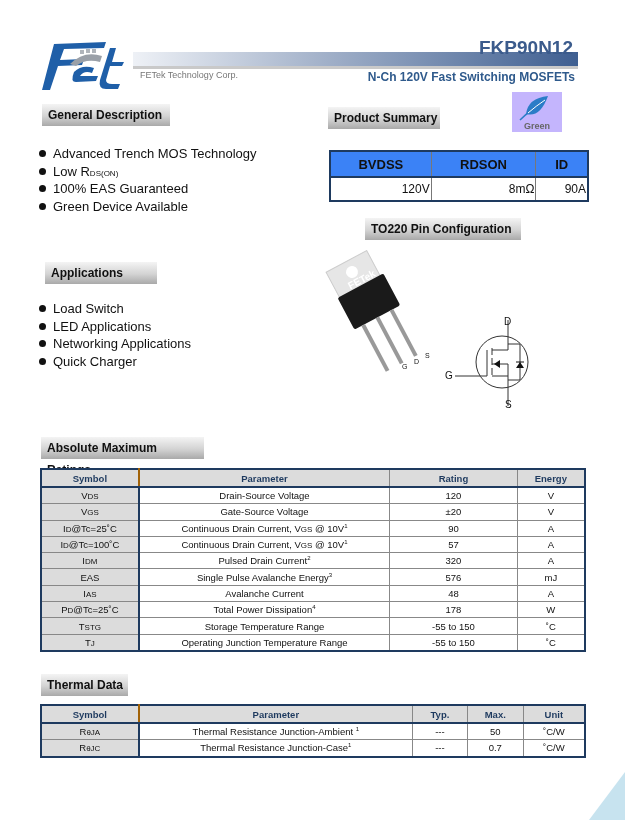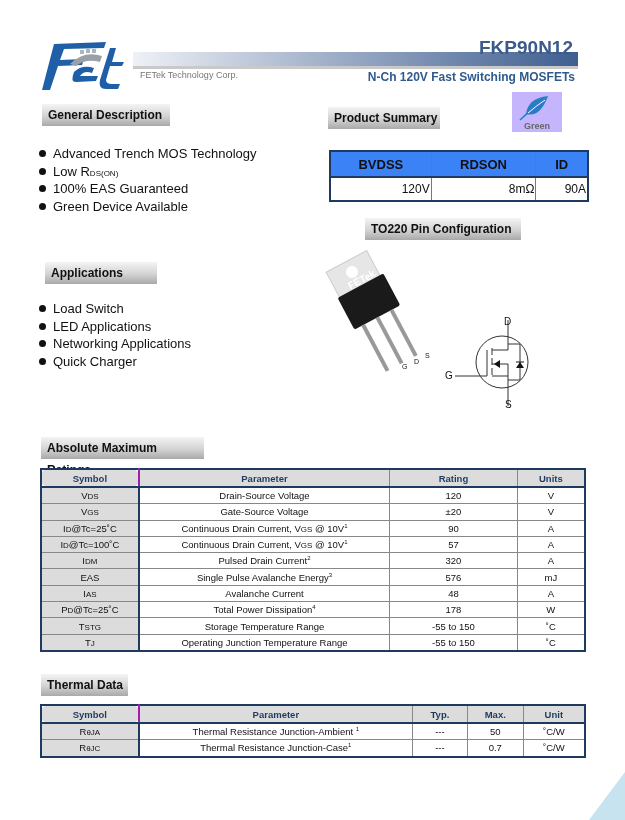--- a/index.html
+++ b/index.html
@@ -30,21 +30,21 @@
 
   .green-badge { left:512px; top:92px; width:50px; height:40px; background:#c4b5fd; }
   .green-text { position:absolute; left:0; right:0; bottom:1px; text-align:center; font-size:9px; font-weight:bold; color:#666; }
 
   
   .rt { border:2px solid #1e3a5f; font-size:9.5px; }
   .rt th { background:#dcdcdc; color:#1e3a5f; font-weight:bold; height:14px; border:1px solid #888; border-bottom:2px solid #1e3a5f; font-size:9.5px; }
   .rt td { height:15.3px; border:1px solid #888; border-top:1px solid #222; text-align:center; padding:0; }
   .rt td.sym { background:#dcdcdc; }
   .rt td.symcol { border-right:2px solid #1e3a5f; }
-  .rt th.symcol { border-right:2px solid #a21caf;border-radius:7px; }
+  .rt th.symcol { border-right:2px solid #a16207; }
   sup { font-size:6px; }
 
   .corner { right:0; bottom:0; width:0; height:0; border-left:36px solid transparent; border-bottom:48px solid #c7e3ef; }
 </style>
 </head>
 <body>
 
 <div class="abs logo">
   <svg width="92" height="54" viewBox="0 0 92 54">
     <path d="M14 6 L66 4 L64 10 L24 11 L20 22 L44 21 L42 27 L18 28 L10 52 L2 52 Z" fill="#1f5fa8"></path>
@@ -148,21 +148,21 @@
       <col style="width:98px">
       <col style="width:252px">
       <col style="width:128px">
       <col style="width:68px">
     </colgroup>
   <tbody>
       <tr>
     <th class="symcol">Symbol</th>
     <th>Parameter</th>
     <th>Rating</th>
-    <th>Units</th>
+    <th>Energy</th>
   </tr>
   <tr>
     <td class="sym symcol"><span>V</span><span class="sub">DS</span></td>
     <td>Drain-Source Voltage</td>
     <td>120</td>
     <td>V</td>
   </tr>
   <tr>
     <td class="sym symcol"><span>V</span><span class="sub">GS</span></td>
     <td>Gate-Source Voltage</td>

